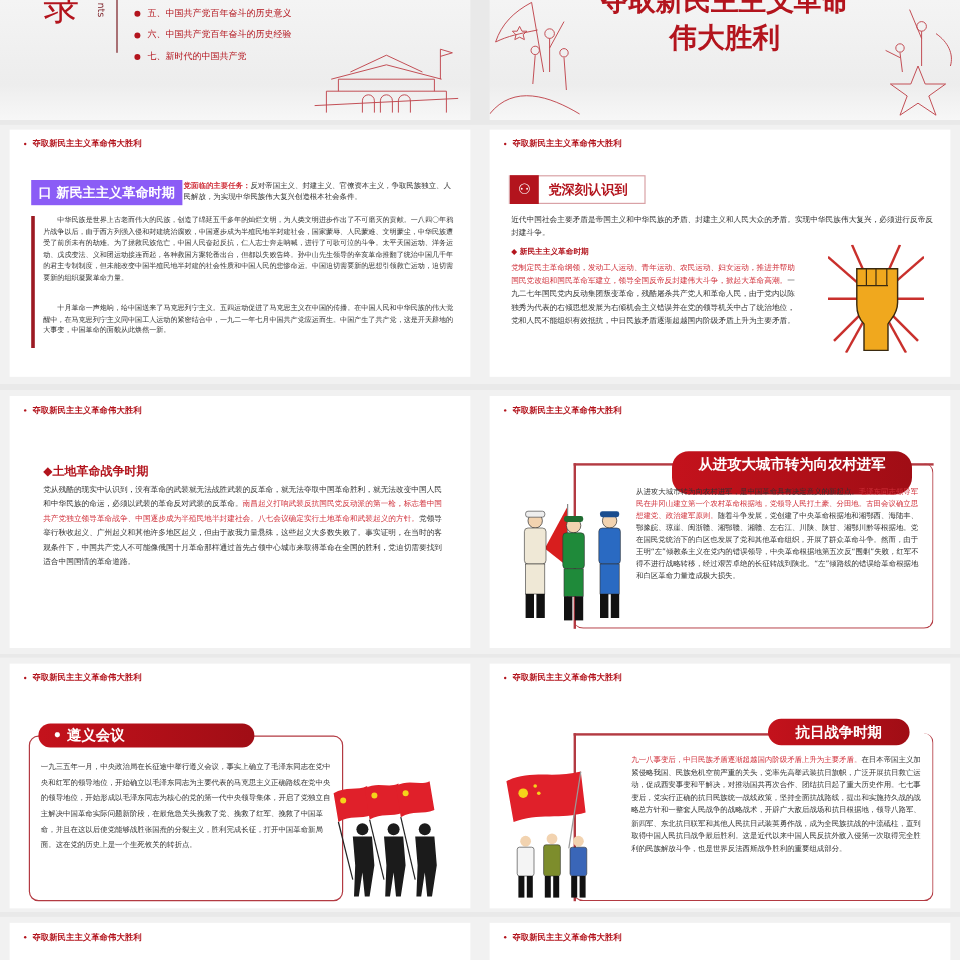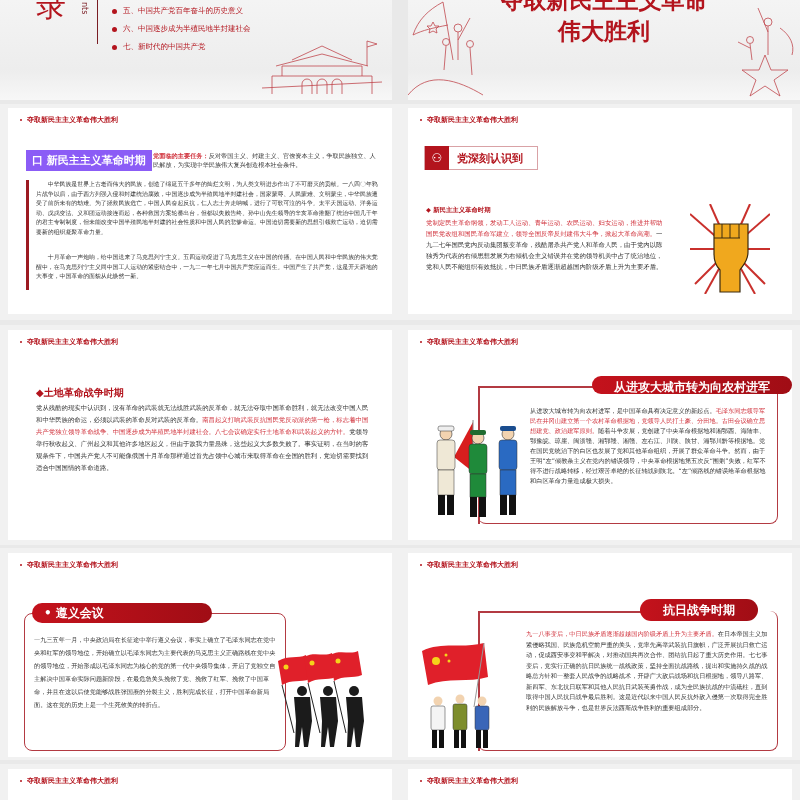--- a/index.html
+++ b/index.html
@@ -37,21 +37,21 @@
   <div class="big-char">录</div>
   <div class="vert-en">nts</div>
   <div class="vline"></div>
   <div class="toc">
     <div class="toc-item">
         <span class="b"></span>
         <span>五、中国共产党百年奋斗的历史意义</span>
       </div>
     <div class="toc-item">
         <span class="b"></span>
-        <span>六、中国逐步成为半殖民地半封建社会</span>
+        <span>六、中国共产党百年奋斗的历史经验</span>
       </div>
     <div class="toc-item">
         <span class="b"></span>
         <span>七、新时代的中国共产党</span>
       </div>
   </div>
   <svg class="gate" viewBox="0 0 120 58">
     <g fill="none" stroke="#c0474e" stroke-width="0.8">
       <path d="M10 58 L10 40 L110 40 L110 58"></path>
       <path d="M20 40 L20 30 L100 30 L100 40"></path>
@@ -111,20 +111,21 @@
 <div class="outer-frame" style="left:400px;top:104px;width:400px;height:216px;"></div>
 <div class="slide" style="left:408px;top:108px;width:384px;height:206px;">
   <div class="crumb">
       <span class="dot"></span>
       <span>夺取新民主主义革命伟大胜利</span>
     </div>
   <div style="position:absolute;left:16px;top:38px;width:114px;height:24px;border:1px solid #d9a2a6;display:flex;align-items:center;">
     <div style="width:24px;height:24px;background:#b3141d;display:flex;align-items:center;justify-content:center;color:#fff;font-size:12px;">⚇</div>
     <div style="padding-left:8px;font-size:11px;font-weight:bold;color:#b3141d;">党深刻认识到</div>
   </div>
+  <div class="txt" style="position:absolute;left:18px;top:70px;width:355px;font-size:6.4px;line-height:11px;">近代中国社会主要矛盾是帝国主义和中华民族的矛盾、封建主义和人民大众的矛盾。实现中华民族伟大复兴，必须进行反帝反封建斗争。</div>
   <div style="position:absolute;left:18px;top:98px;font-size:6.4px;font-weight:bold;color:#b3141d;">◆ 新民主主义革命时期</div>
   <div class="txt" style="position:absolute;left:18px;top:110px;width:238px;font-size:6.4px;line-height:11px;">
     <span class="red">党制定民主革命纲领，发动工人运动、青年运动、农民运动、妇女运动，推进并帮助国民党改组和国民革命军建立，领导全国反帝反封建伟大斗争，掀起大革命高潮。</span><span>一九二七年国民党内反动集团叛变革命，残酷屠杀共产党人和革命人民，由于党内以陈独秀为代表的右倾思想发展为右倾机会主义错误并在党的领导机关中占了统治地位，党和人民不能组织有效抵抗，中日民族矛盾逐渐超越国内阶级矛盾上升为主要矛盾。</span>
   </div>
   <svg style="position:absolute;left:282px;top:96px;width:80px;height:90px" viewBox="0 0 80 90">
     <g stroke="#c9302c" stroke-width="2">
       <line x1="40" y1="45" x2="0" y2="10"></line>
         <line x1="40" y1="45" x2="80" y2="10"></line>
       <line x1="40" y1="45" x2="0" y2="45"></line>
         <line x1="40" y1="45" x2="80" y2="45"></line>
@@ -154,21 +155,21 @@
 
 <div class="outer-frame" style="left:400px;top:325px;width:400px;height:220px;"></div>
 <div class="slide" style="left:408px;top:330px;width:384px;height:210px;">
   <div class="crumb">
       <span class="dot"></span>
       <span>夺取新民主主义革命伟大胜利</span>
     </div>
   <div class="frame" style="left:70px;top:56px;width:300px;height:138px;border-top:none;border-left:none;"></div>
   <div style="position:absolute;left:70px;top:56px;width:300px;height:1.5px;background:#b33a42;"></div>
   <div style="position:absolute;left:70px;top:56px;width:1.5px;height:138px;background:#b33a42;"></div>
-  <div class="pill" style="left:152px;top:46px;width:200px;height:18px;line-height:22px;font-size:12px;margin-left:32px;">从进攻大城市转为向农村进军</div>
+  <div class="pill" style="left:152px;top:46px;width:200px;height:36px;line-height:22px;font-size:12px;">从进攻大城市转为向农村进军</div>
   <div class="txt" style="position:absolute;left:122px;top:76px;width:240px;font-size:6.2px;line-height:10px;">
     <span>从进攻大城市转为向农村进军，是中国革命具有决定意义的新起点。</span><span class="red">毛泽东同志领导军民在井冈山建立第一个农村革命根据地，党领导人民打土豪、分田地。古田会议确立思想建党、政治建军原则。</span><span>随着斗争发展，党创建了中央革命根据地和湘鄂西、海陆丰、鄂豫皖、琼崖、闽浙赣、湘鄂赣、湘赣、左右江、川陕、陕甘、湘鄂川黔等根据地。党在国民党统治下的白区也发展了党和其他革命组织，开展了群众革命斗争。然而，由于王明“左”倾教条主义在党内的错误领导，中央革命根据地第五次反“围剿”失败，红军不得不进行战略转移，经过艰苦卓绝的长征转战到陕北。“左”倾路线的错误给革命根据地和白区革命力量造成极大损失。</span>
   </div>
 
   <svg style="position:absolute;left:20px;top:82px;width:100px;height:112px" viewBox="0 0 100 112">
     <path d="M45 10 L45 60 L26 45 Z" fill="#d81e1e"></path>
     <line x1="45" y1="8" x2="45" y2="95" stroke="#888" stroke-width="1"></line>
 
     <circle cx="18" cy="22" r="6" fill="#f2d3b0" stroke="#333" stroke-width="0.6"></circle>
     <rect x="10" y="14" width="16" height="5" rx="2" fill="#eee" stroke="#333" stroke-width="0.5"></rect>

